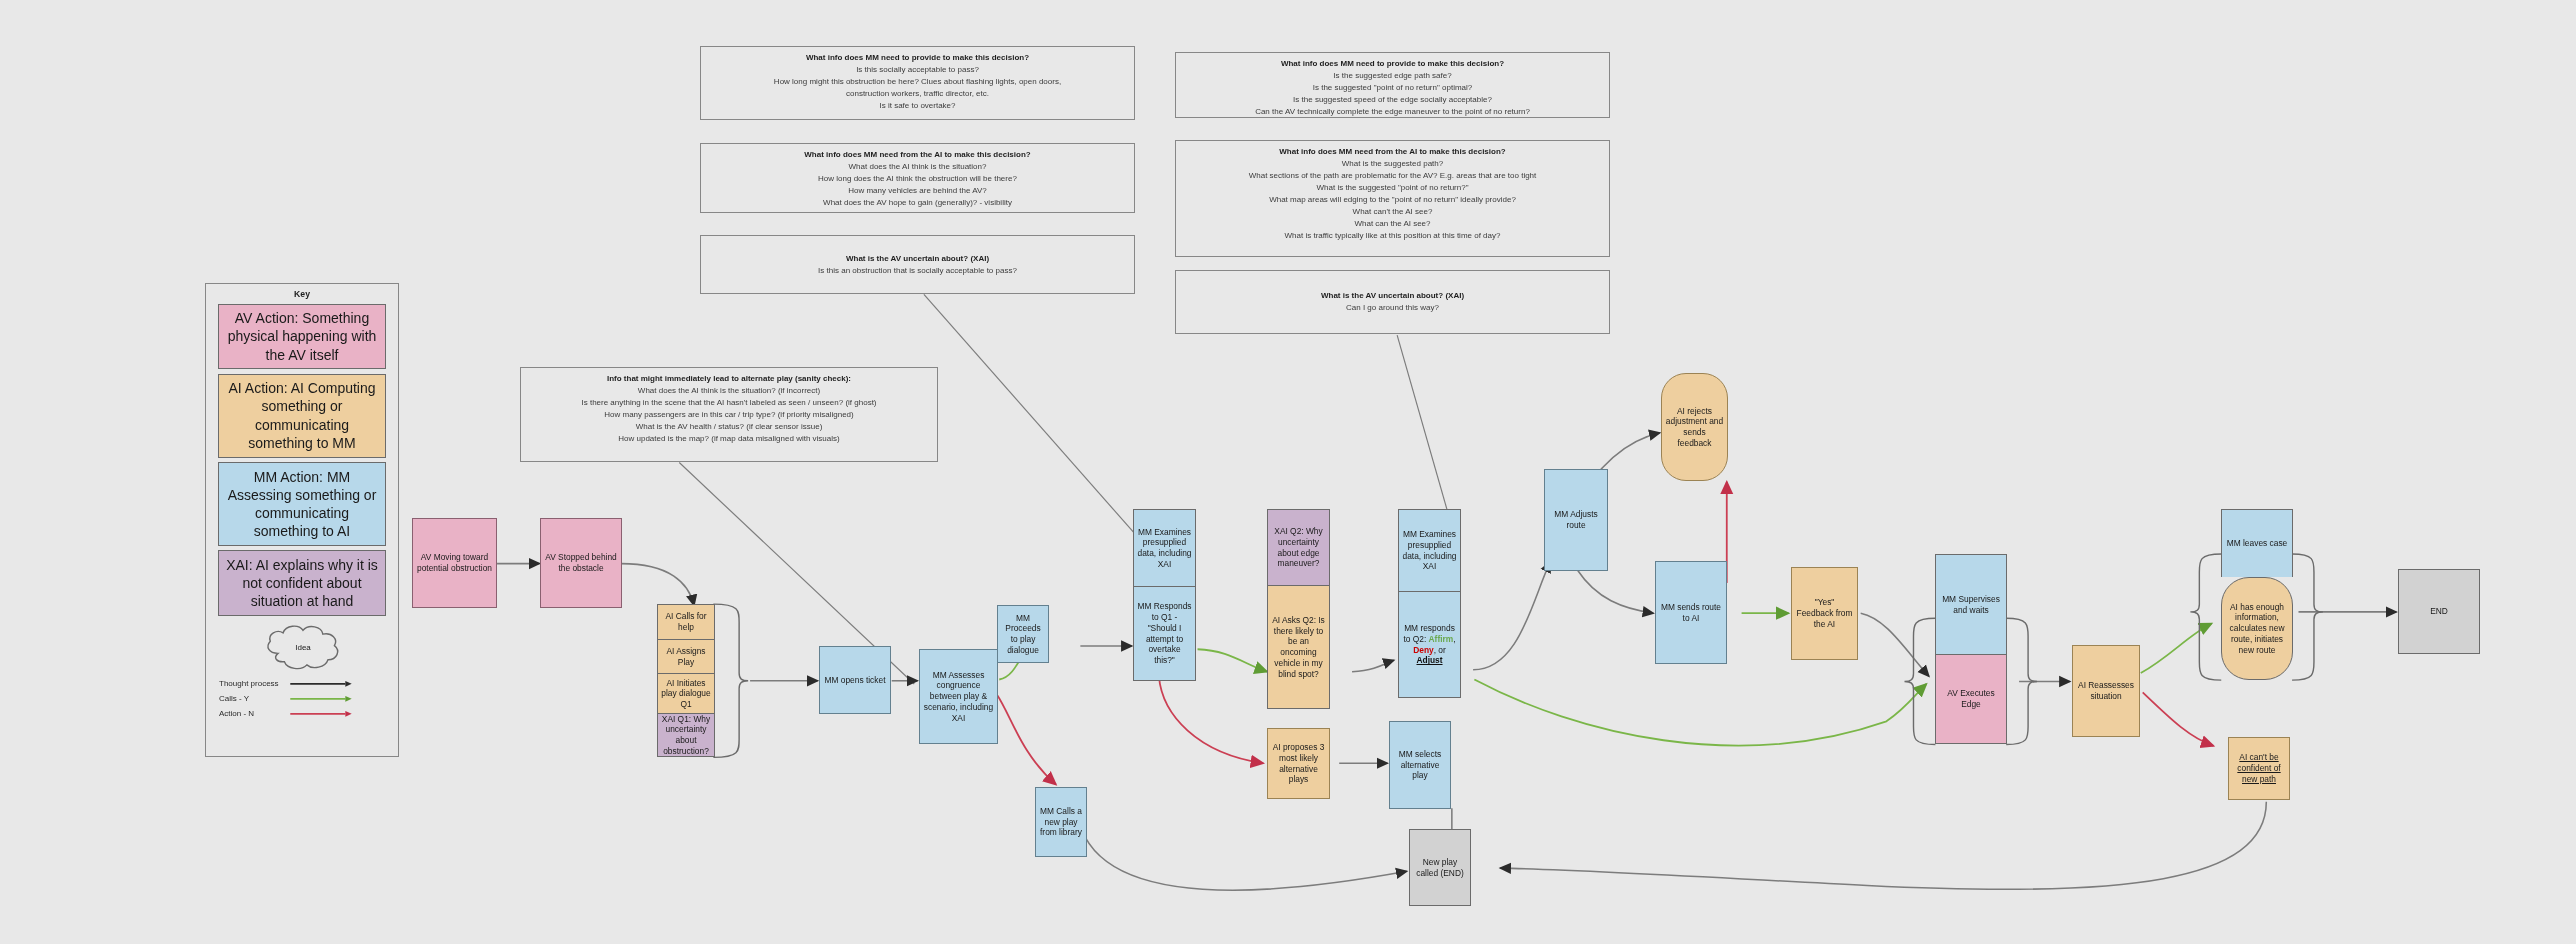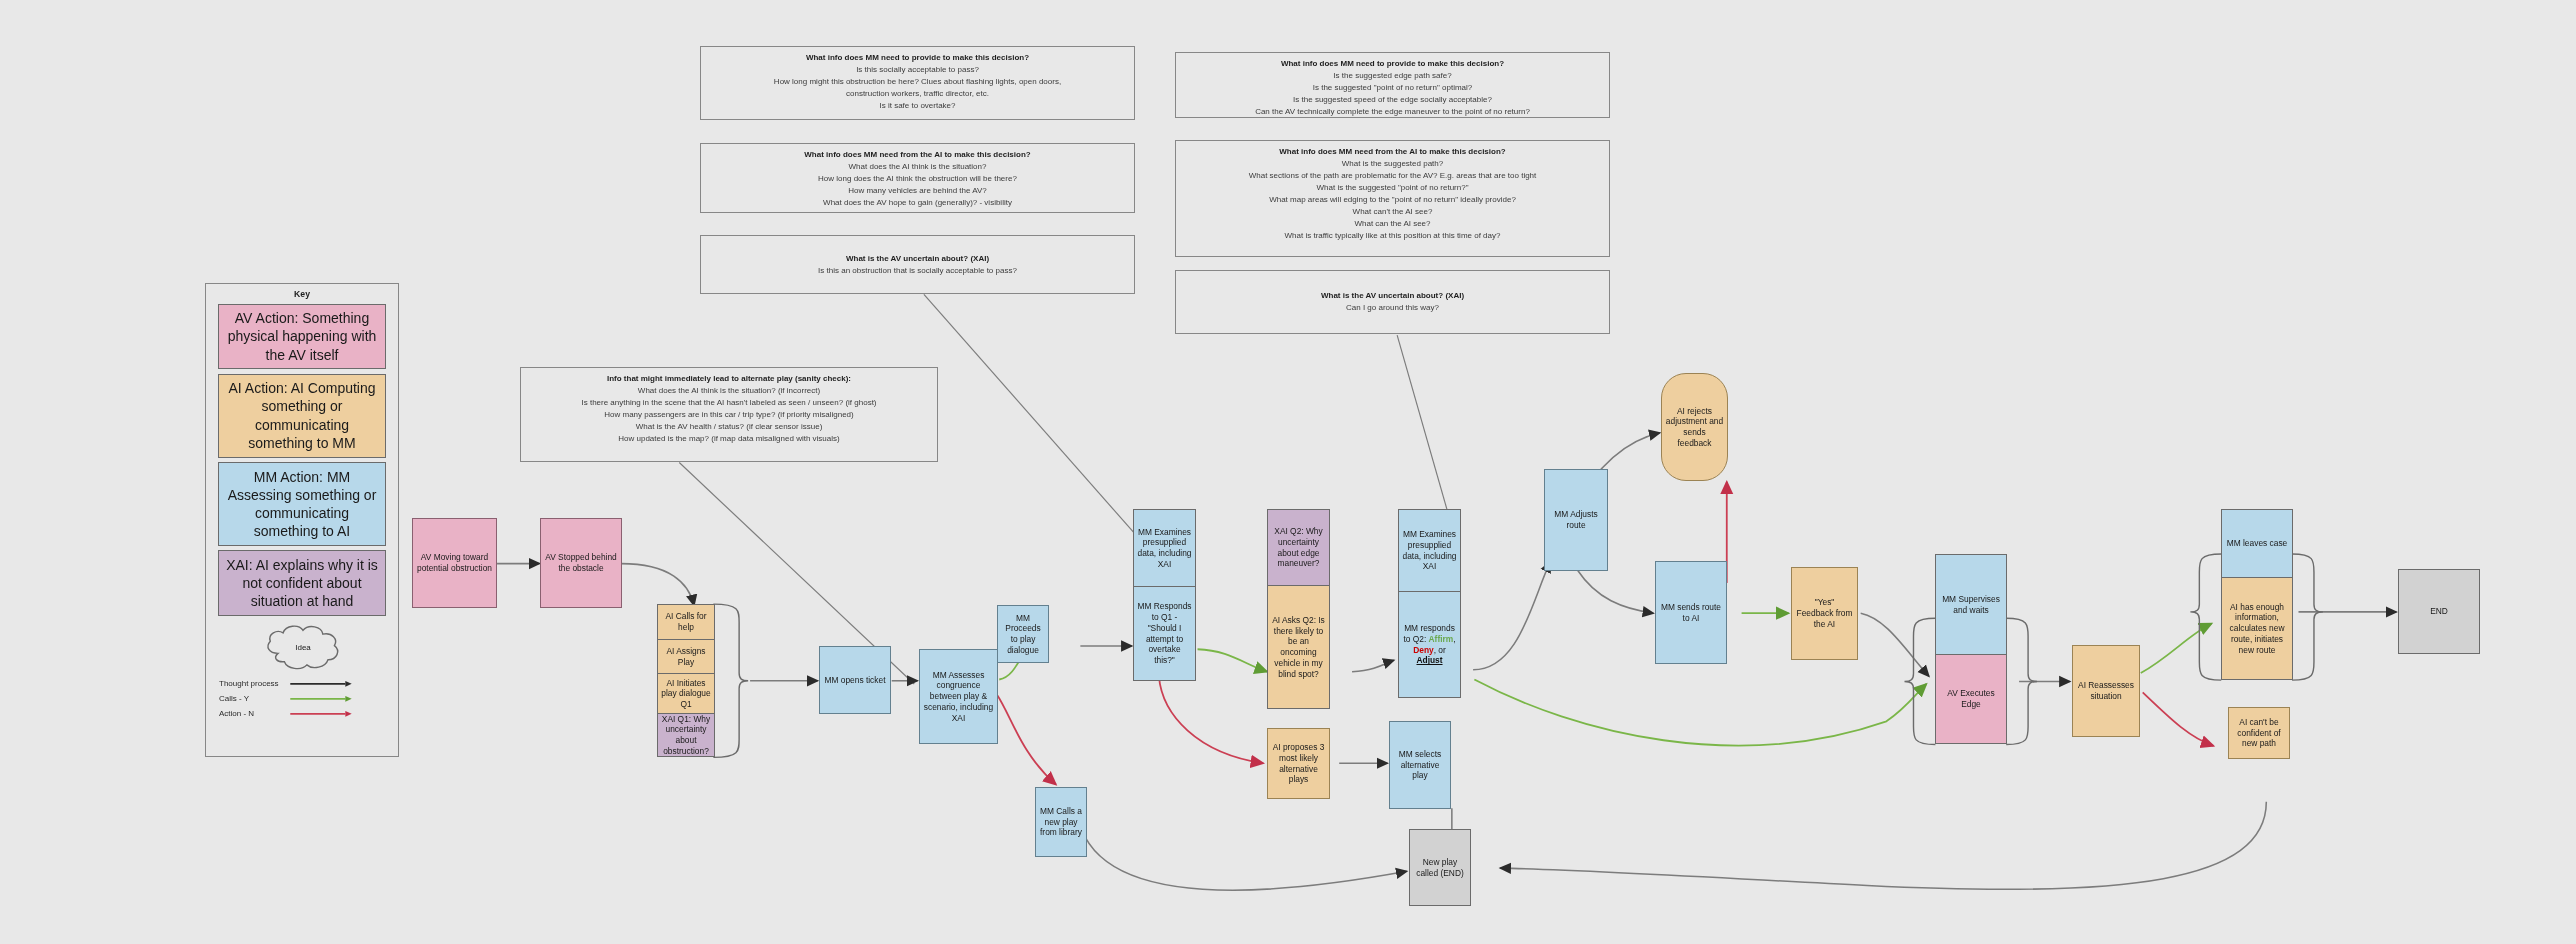--- a/index.html
+++ b/index.html
@@ -288,23 +288,23 @@
 
   <div class="stack" style="left:1935px;top:554px;width:72px;height:191px;">
     <div class="cell blue" style="height:100px;">MM Supervises and waits</div>
     <div class="cell pink" style="height:90px;">AV Executes Edge</div>
   </div>
 
   <div class="node tan" style="left:2072px;top:645px;width:68px;height:92px;">AI Reassesses situation</div>
 
   <div class="stack" style="left:2221px;top:509px;width:72px;height:171px;">
     <div class="cell blue" style="height:68px;">MM leaves case</div>
-    <div class="cell tan" style="height:103px;">AI has enough information, calculates new route, initiates new route</div>
-  </div>
-
-  <div class="node tan" style="left:2228px;top:707px;width:62px;height:52px;">AI can't be confident of new path</div>
+    <div class="cell tan" style="height:103px;border-radius:28px;">AI has enough information, calculates new route, initiates new route</div>
+  </div>
+
+  <div class="node tan" style="left:2228px;top:737px;width:62px;height:63px;text-decoration:underline;">AI can't be confident of new path</div>
 
   <div class="node grey" style="left:1409px;top:829px;width:62px;height:77px;">New play called (END)</div>
 
   <div class="node grey" style="left:2398px;top:569px;width:82px;height:85px;">END</div>
 
 </div>
 
 
 </body></html>

